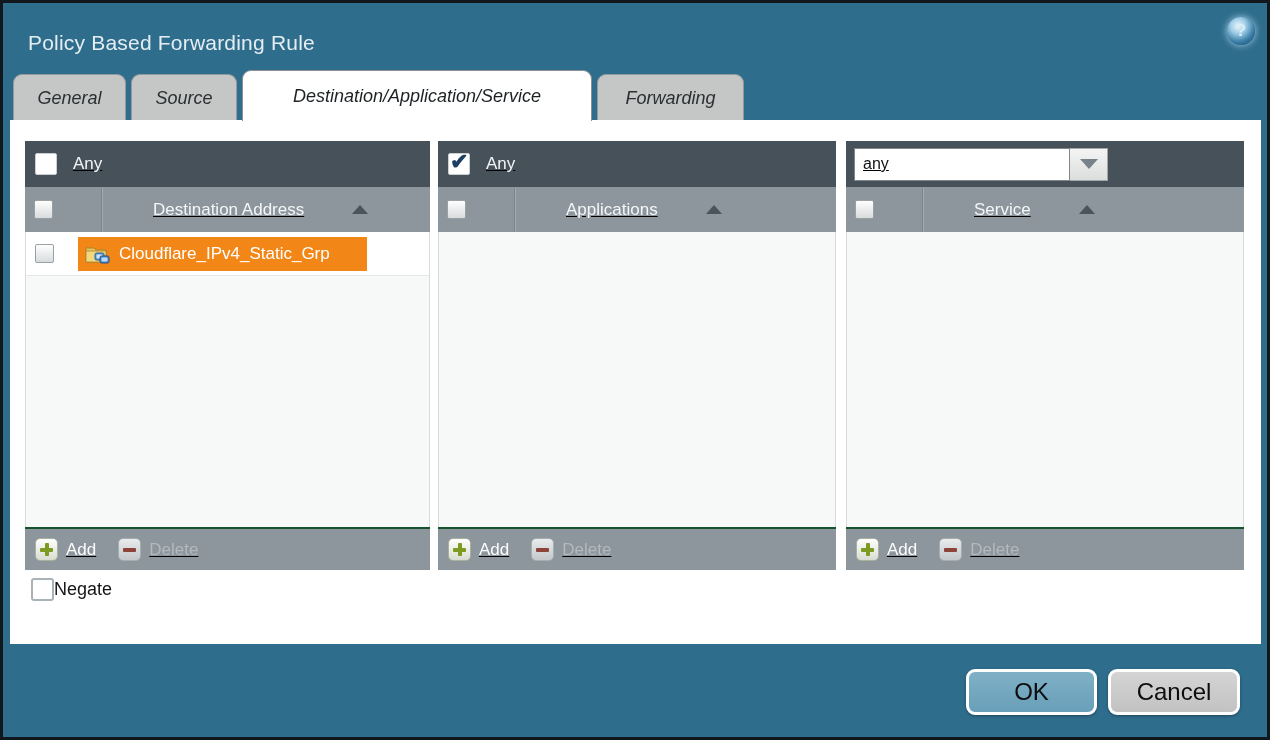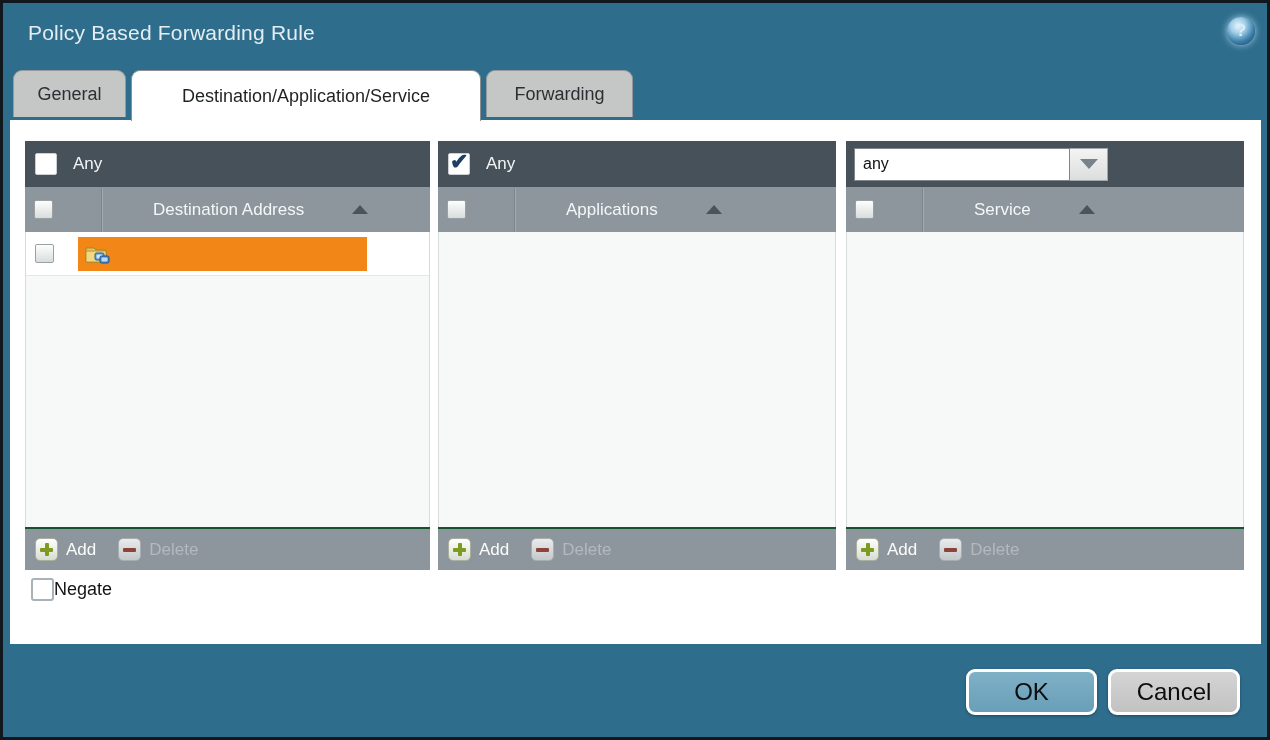--- a/index.html
+++ b/index.html
@@ -1,37 +1,37 @@
 <!DOCTYPE html>
 <html><head>
 <meta charset="utf-8">
 <style>
   html,body{margin:0;padding:0;background:#222;}
   *{box-sizing:border-box;font-family:"Liberation Sans",sans-serif;}
   #frame{position:relative;width:1270px;height:740px;background:#2f6d8d;border:3px solid #10181e;overflow:hidden;}
 
   
-  .dlg-title{position:absolute;left:25px;top:18px;font-size:21px;color:#e4edf2;letter-spacing:.2px;}
+  .dlg-title{position:absolute;left:25px;top:28px;font-size:21px;color:#e4edf2;letter-spacing:.2px;}
   .help-icon{position:absolute;left:1224px;top:14px;width:28px;height:28px;border-radius:50%;
     background:radial-gradient(circle at 40% 32%,#eaf6fc 0%,#9fcde6 30%,#3c7fa8 62%,#1c5379 88%);
     box-shadow:0 0 7px rgba(190,228,248,.85);display:flex;align-items:center;justify-content:center;
     color:#d9eef9;font-size:17px;font-weight:bold;cursor:pointer;}
 
   
-  .tabs{position:absolute;left:10px;top:67px;display:flex;align-items:flex-start;gap:5px;height:51px;}
+  .tabs{position:absolute;left:10px;top:67px;display:flex;align-items:flex-end;gap:5px;height:51px;font-style:italic;}
   .tab{height:47px;line-height:47px;text-align:center;background:#c5c7c7;border:1px solid #96999b;border-bottom:none;
     border-radius:9px 9px 0 0;font-size:18px;color:#2c2f31;cursor:pointer;}
   .tab.active{height:51px;line-height:51px;background:#ffffff;border-color:#8b8f91;z-index:3;color:#1f2224;}
   .tab.t0{width:113px}.tab.t1{width:106px}.tab.t2{width:350px}.tab.t3{width:147px}
 
   
   .content{position:absolute;left:7px;top:117px;width:1251px;height:524px;background:#ffffff;z-index:2;}
 
   
-  .col{position:absolute;top:21px;height:429px;display:flex;flex-direction:column;}
+  .col{position:absolute;top:21px;height:429px;display:flex;flex-direction:column;text-decoration:underline;}
   .col.c1{left:15px;width:405px;}
   .col.c2{left:428px;width:398px;}
   .col.c3{left:836px;width:398px;}
   .col-topbar{height:46px;background:#46515a;display:flex;align-items:center;flex:none;}
   .col-header{height:45px;background:#8c969c;display:flex;align-items:center;flex:none;position:relative;gap:39px;}
   .col-body{flex:1;background:#f7f8f8;border-left:1px solid #d8dbdc;border-right:1px solid #d8dbdc;overflow:hidden;}
   .col-footer{height:43px;background:#8c969c;display:flex;align-items:center;flex:none;border-top:2px solid #14532d;}
 
   
   .cb-big{width:22px;height:22px;background:#ffffff;border:1px solid #c9cfd2;border-radius:2px;margin-left:10px;position:relative;cursor:pointer;flex:none;}
@@ -85,20 +85,21 @@
 </head>
 <body>
 
 <div id="frame">
 
   <div class="dlg-title">Policy Based Forwarding Rule</div>
   <div class="help-icon">?</div>
 
   <div class="tabs">
     <div class="tab t0">General</div>
+    <div class="tab t1">Source</div>
     <div class="tab t2 active">Destination/Application/Service</div>
     <div class="tab t3">Forwarding</div>
   </div>
 
   <div class="content">
 
     <div class="col c1">
       <div class="col-topbar">
         <div class="cb-big"></div>
         <span class="any-label">Any</span>
@@ -116,20 +117,21 @@
             <span class="addr-grp-icon">
               <svg width="25" height="21" viewBox="0 0 25 21">
                 <path d="M1 4 h8 l2 2 h10 v12 h-20 z" fill="#e9c35b" stroke="#a8842f" stroke-width="1"></path>
                 <path d="M1 7 h20 v11 h-20 z" fill="#f3d87e" stroke="#a8842f" stroke-width="0.8"></path>
                 <rect x="10" y="9" width="9" height="7" rx="1.5" fill="#5a9bd8" stroke="#2c5f94" stroke-width="1"></rect>
                 <rect x="11.5" y="10.5" width="6" height="4" rx="1" fill="#cfe4f7"></rect>
                 <rect x="15" y="12" width="9" height="7" rx="1.5" fill="#4a8bd0" stroke="#24507e" stroke-width="1"></rect>
                 <rect x="16.5" y="13.5" width="6" height="4" rx="1" fill="#bcd9f5"></rect>
               </svg>
             </span>
+            <span class="row-label">Cloudflare_IPv4_Static_Grp</span>
           </div>
         </div>
       </div>
       <div class="col-footer">
         <div class="ftr-btn">
           <span class="icon-sq plus-icon"></span>
           <span class="add-label">Add</span>
         </div>
         <div class="ftr-btn">
           <span class="icon-sq minus-icon"></span>

